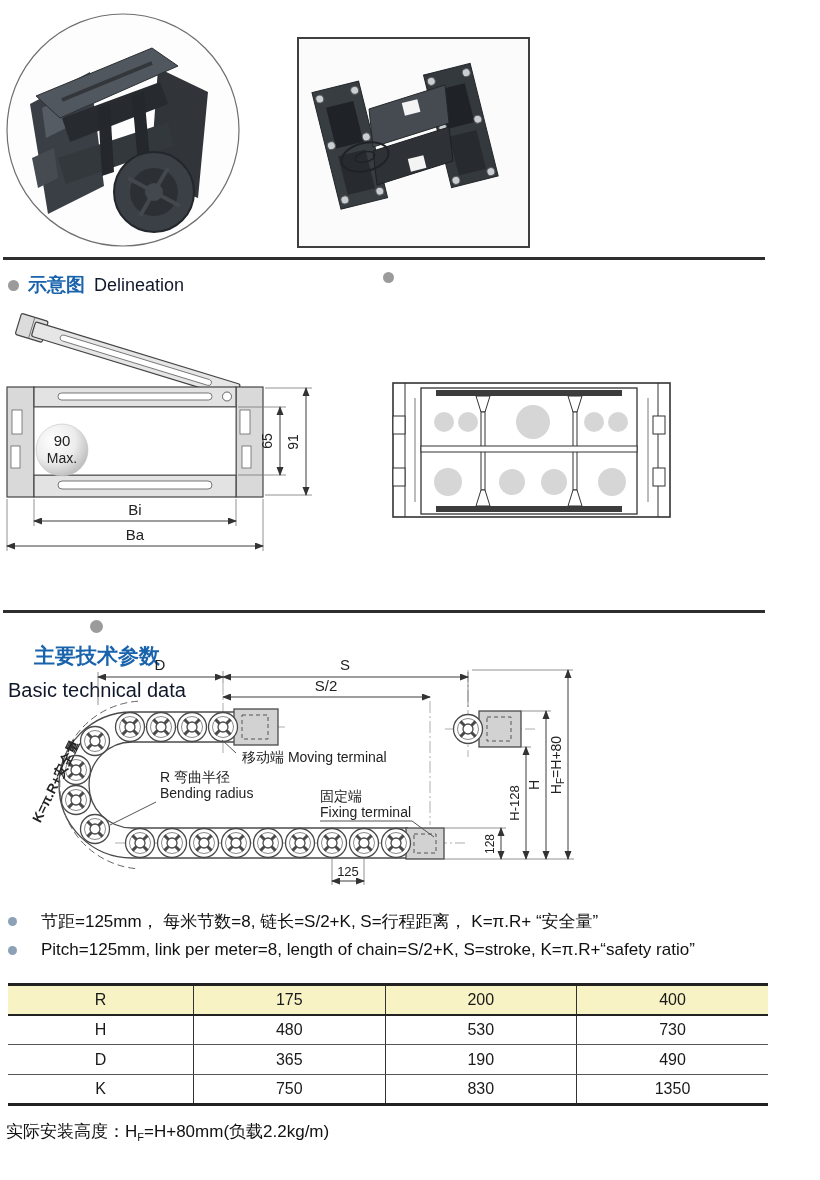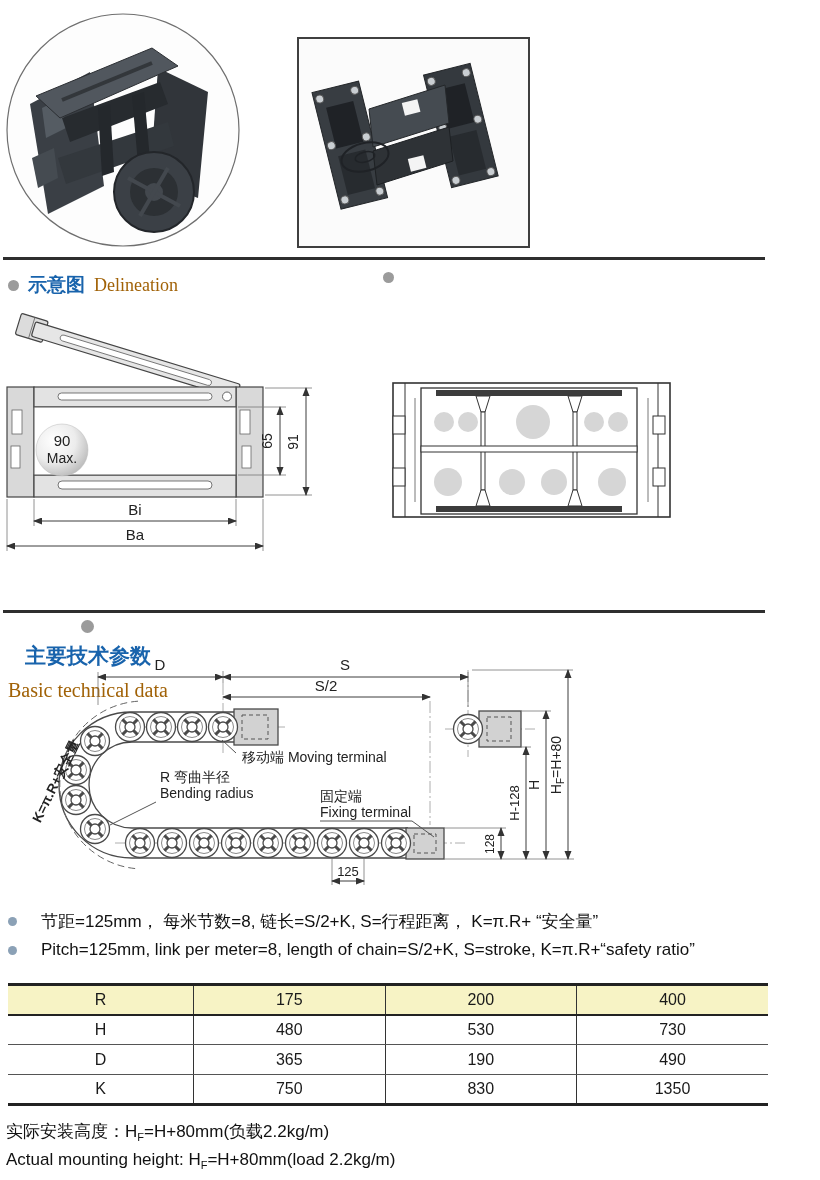--- a/index.html
+++ b/index.html
@@ -3,21 +3,21 @@
 <meta charset="utf-8">
 <style>
   html,body{margin:0;padding:0;background:#fff;}
   .page{position:relative;width:820px;height:1180px;background:#ffffff;overflow:hidden;
         font-family:"Liberation Sans","DejaVu Sans",sans-serif;color:#1a1a1a;}
   .rule{position:absolute;left:3px;width:762px;height:3px;background:#2e2e2e;}
   .sec{position:absolute;display:flex;align-items:center;gap:9px;white-space:nowrap;}
   .b1{width:11px;height:11px;border-radius:50%;background:#9b9b9b;flex:0 0 auto;}
   .b1.big{width:13px;height:13px;}
   .zh{color:#1863ac;font-weight:bold;}
-  .en{color:#a16207;font-family:Liberation Serif, serif;}
+  .en{color:#0f172a;}
   .note{position:absolute;left:8px;display:flex;align-items:center;gap:24px;font-size:17px;color:#111;white-space:nowrap;}
   .b2{width:9px;height:9px;border-radius:50%;background:#8ba1b6;flex:0 0 auto;}
   table.spec{position:absolute;top:983px;left:8px;width:760px;border-collapse:collapse;
              font-size:16px;color:#1a1a1a;text-align:center;table-layout:fixed;
              border-top:3px solid #222;border-bottom:3px solid #222;}
   table.spec tr{height:30px;}
   table.spec td{border-left:1.2px solid #333;padding:0;}
   table.spec td:first-child{border-left:none;width:185px;}
   table.spec tr.hdr{background:#f7f3c5;}
   table.spec tr.hdr td{border-bottom:2.2px solid #222;}
@@ -342,17 +342,14 @@
       <td>750</td>
       <td>830</td>
       <td>1350</td>
     </tr>
   </tbody>
     </table>
 
   <div class="foot" style="top:1120px;">
     <span>实际安装高度：H</span><sub>F</sub><span>=H+80mm(负载2.2kg/m)</span>
   </div>
-  <div class="foot" style="top:1150px;">
-    <span>Actual mounting height: H</span><sub>F</sub><span>=H+80mm(load 2.2kg/m)</span>
-  </div>
 
 </div>
 
 </body></html>

